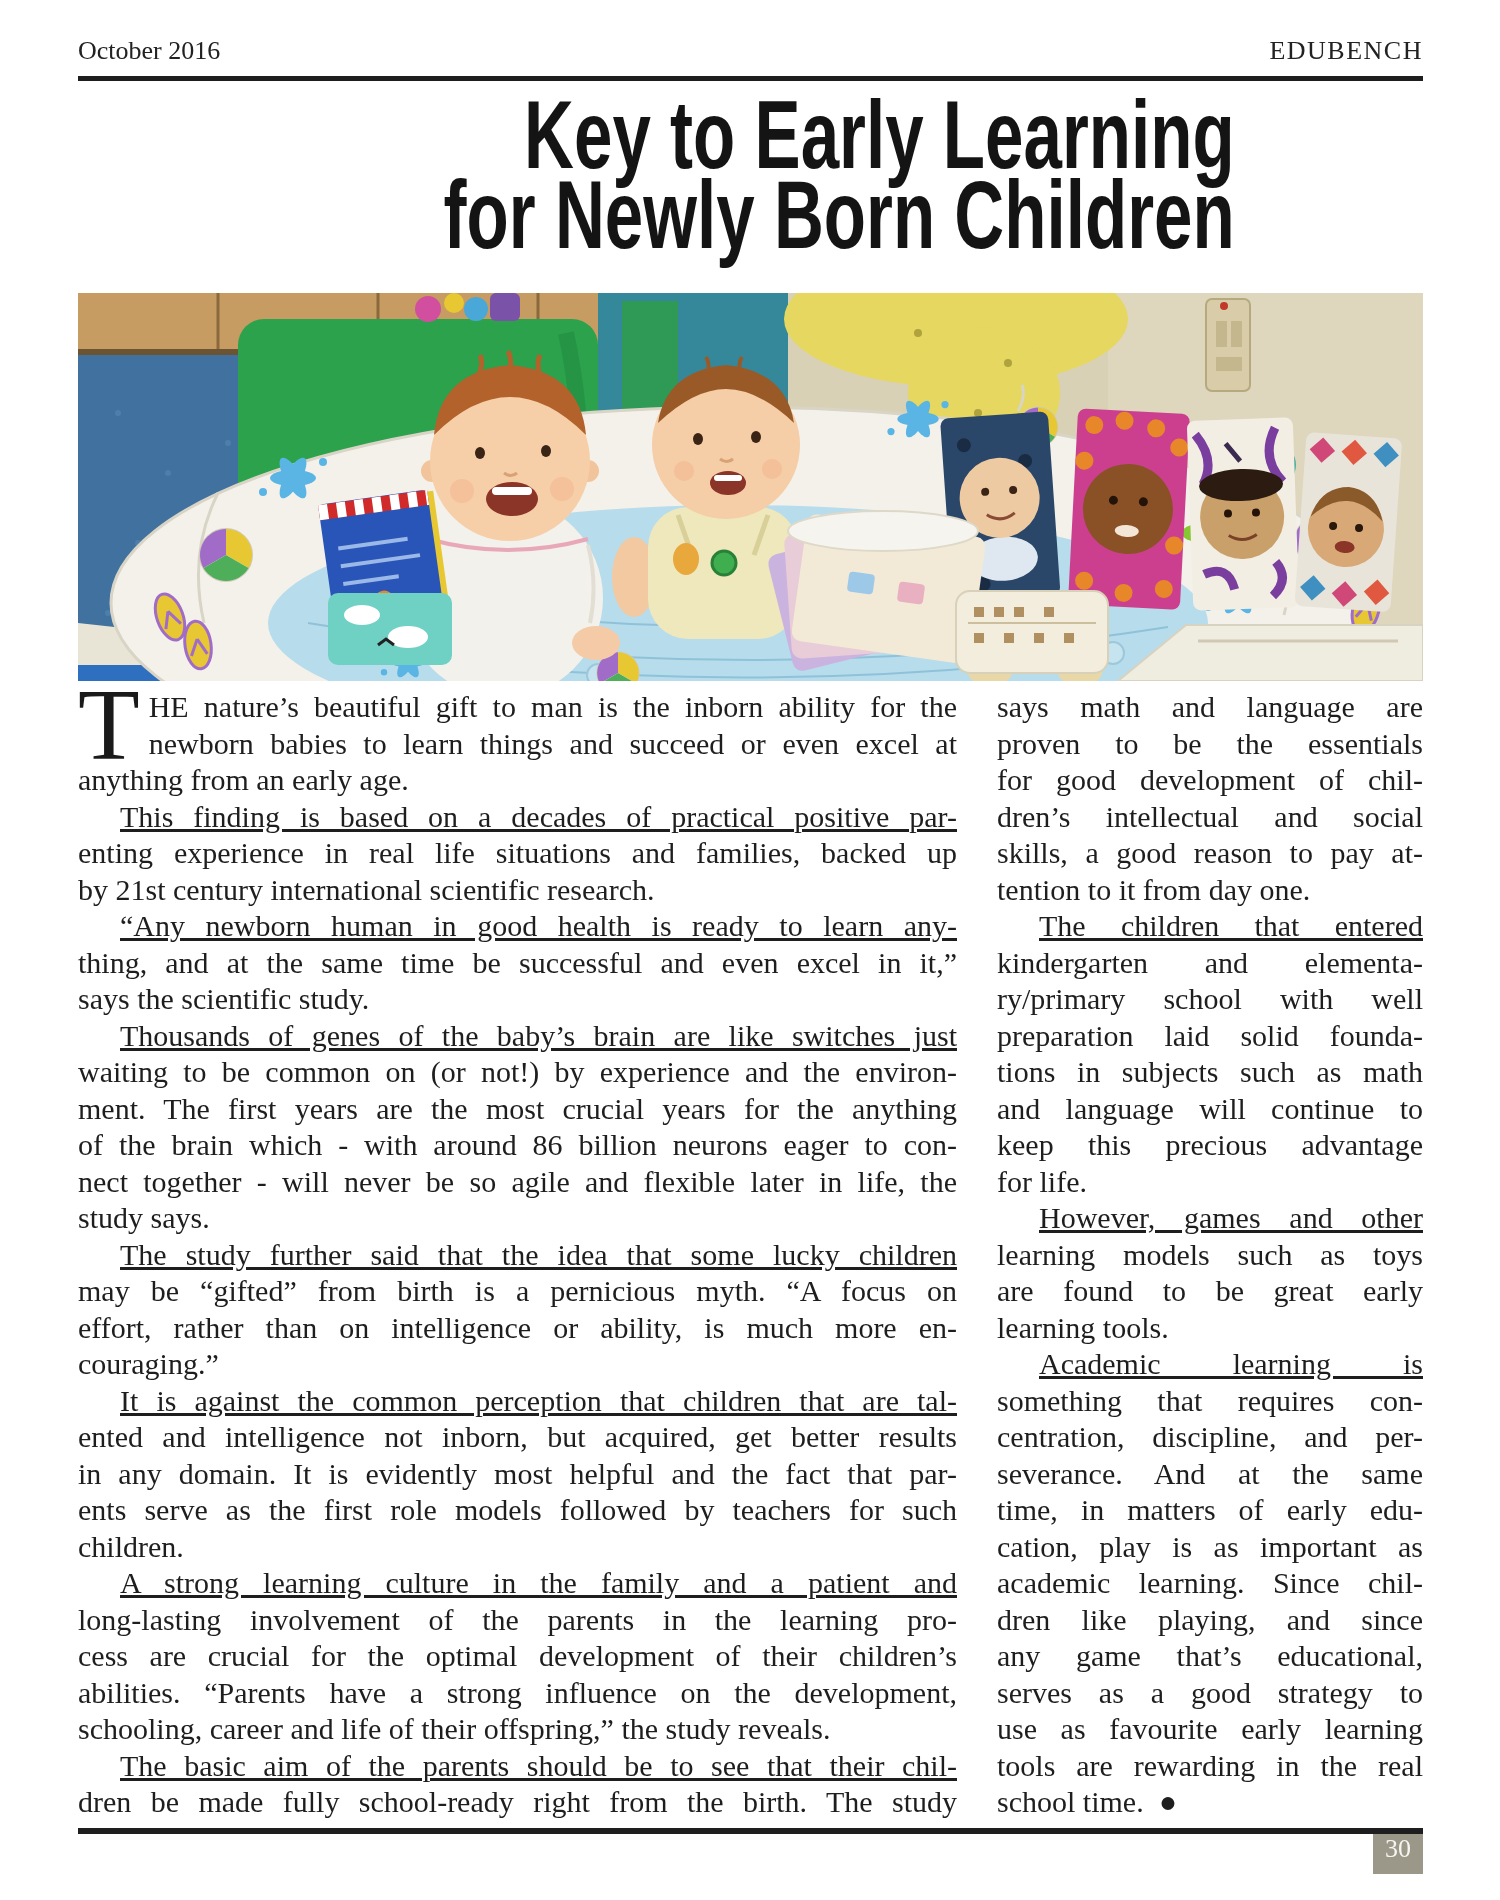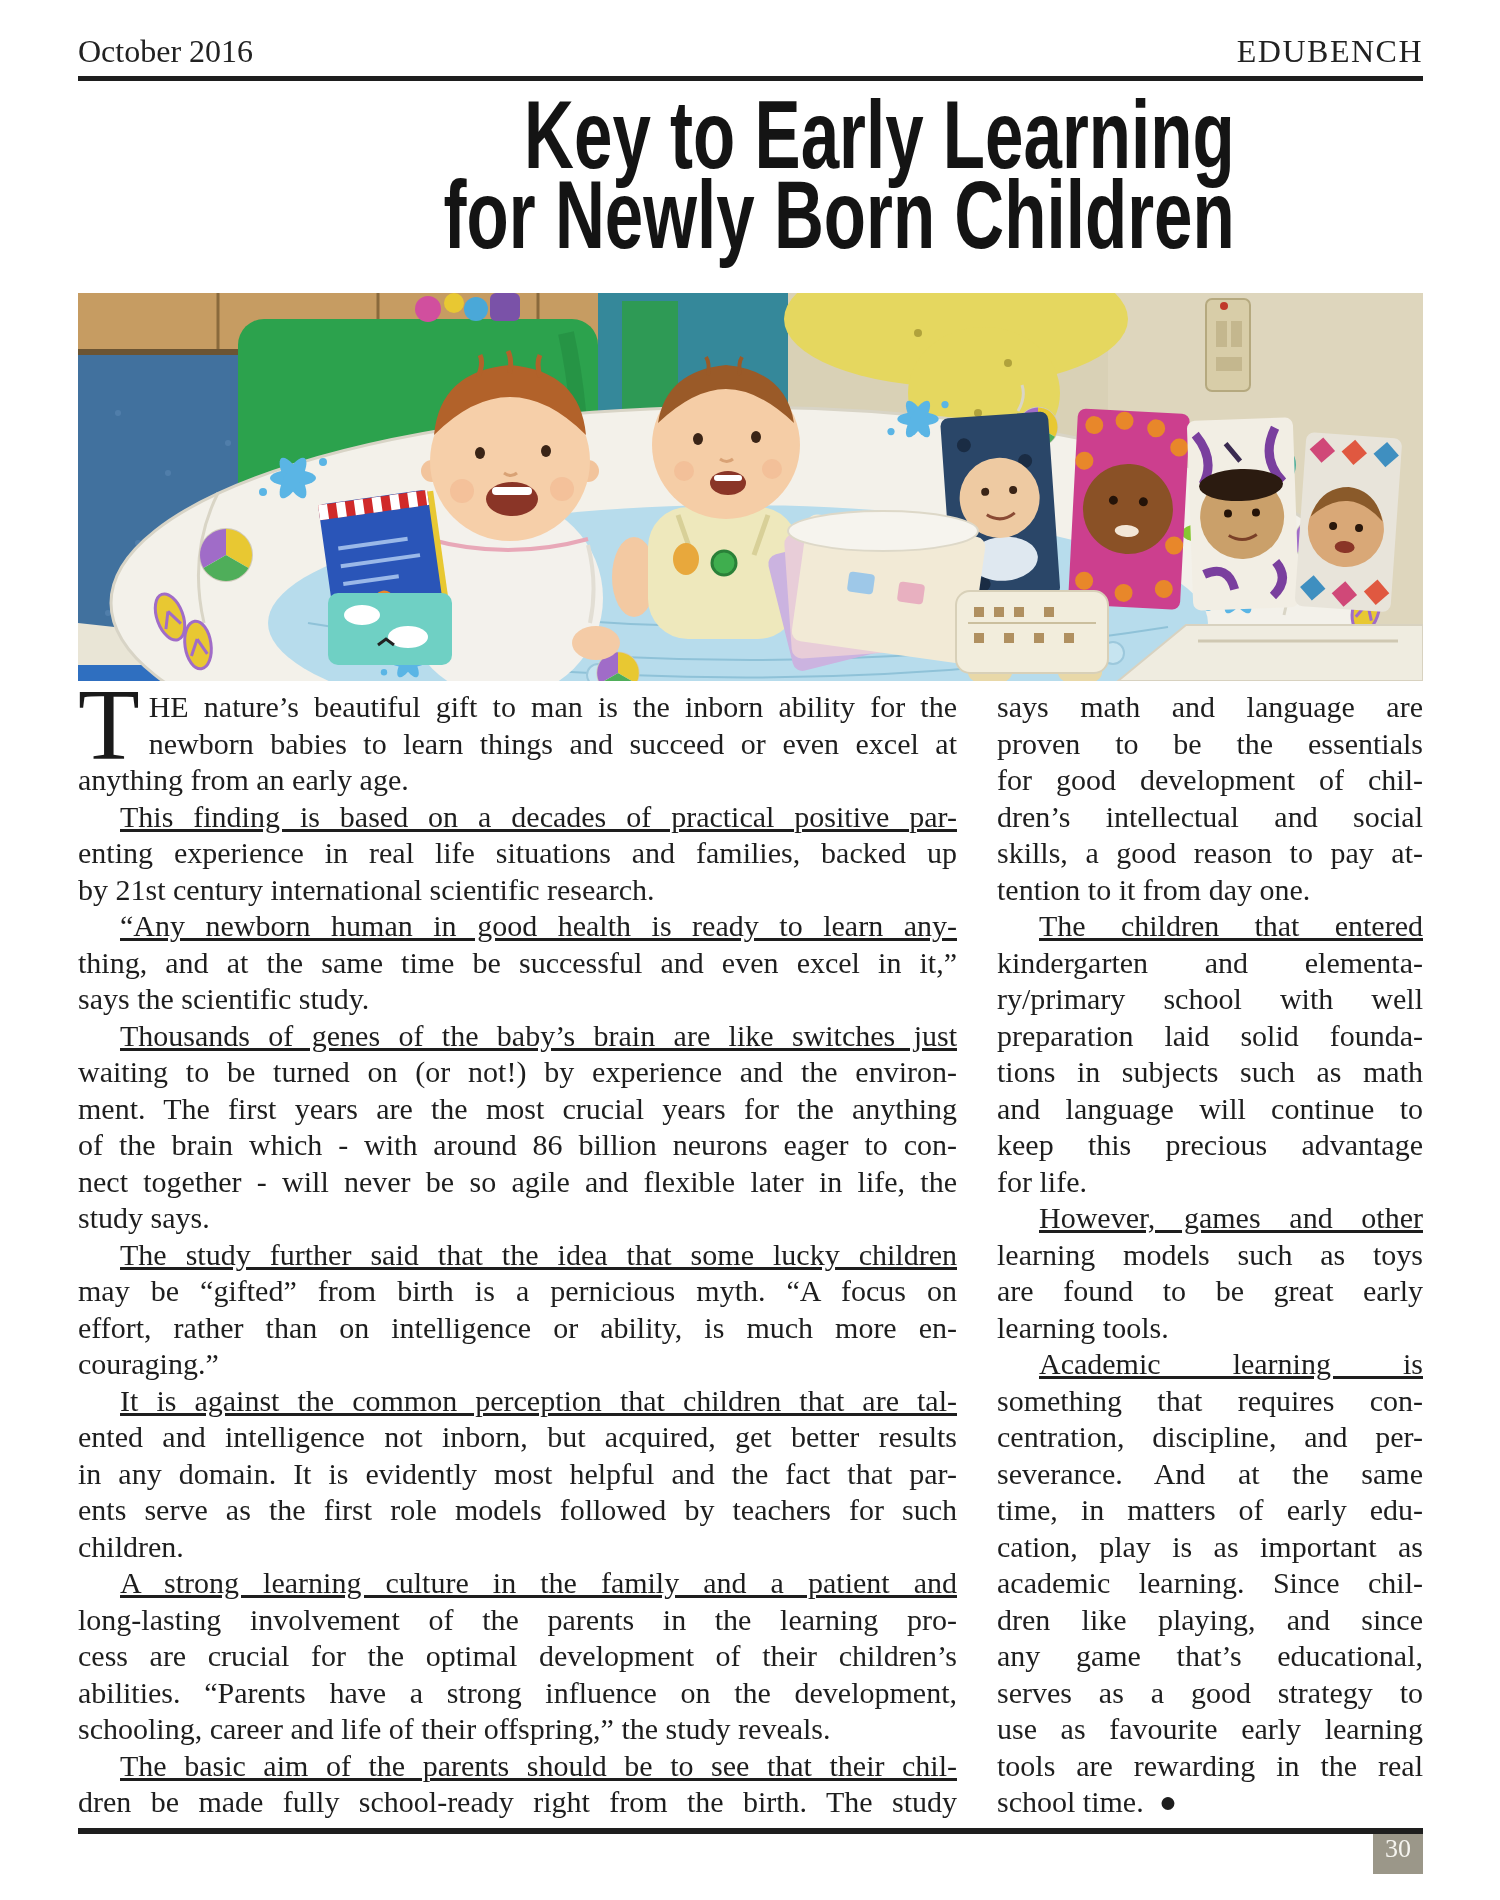--- a/index.html
+++ b/index.html
@@ -2,21 +2,21 @@
 <html><head>
 <meta charset="utf-8">
 <style>
   html,body{margin:0;padding:0;background:#ffffff;}
   .page{
     position:relative;width:1500px;height:1900px;margin:0 auto;background:#ffffff;
     box-sizing:border-box;padding:34px 77px 0 78px;
     font-family:"Liberation Serif", serif;color:#1d1d1d;overflow:hidden;
   }
   
-  .masthead{display:flex;justify-content:space-between;align-items:baseline;font-size:32px;line-height:34px;color:#222;}
+  .masthead{display:flex;justify-content:space-between;align-items:baseline;font-size:26px;line-height:34px;color:#222;}
   .masthead .brand{letter-spacing:1.5px;}
   .masthead-rule{height:5px;background:#1e1e1e;margin-top:8px;}
   
   .title{margin-top:14px;text-align:right;font-family:"Liberation Sans", sans-serif;font-weight:bold;color:#141414;}
   .title-line{display:block;font-size:96px;line-height:80px;white-space:nowrap;transform:scaleX(0.72);transform-origin:50% 50%;}
   
   .photo{margin:38px 0 0 0;width:1345px;height:388px;}
   .photo svg{display:block;width:1345px;height:388px;}
   
   .columns{display:flex;gap:40px;margin-top:8px;font-size:30px;line-height:36.5px;color:#1e1e1e;}
@@ -309,21 +309,21 @@
           <div class="line">enting experience in real life situations and families, backed up</div>
           <div class="line last">by 21st century international scientific research.</div>
         </div>
         <div class="para indent">
           <div class="line">“Any newborn human in good health is ready to learn any-</div>
           <div class="line">thing, and at the same time be successful and even excel in it,”</div>
           <div class="line last">says the scientific study.</div>
         </div>
         <div class="para indent">
           <div class="line">Thousands of genes of the baby’s brain are like switches just</div>
-          <div class="line">waiting to be turned on (or not!) by experience and the environ-</div>
+          <div class="line">waiting to be common on (or not!) by experience and the environ-</div>
           <div class="line">ment. The first years are the most crucial years for the anything</div>
           <div class="line">of the brain which - with around 86 billion neurons eager to con-</div>
           <div class="line">nect together - will never be so agile and flexible later in life, the</div>
           <div class="line last">study says.</div>
         </div>
         <div class="para indent">
           <div class="line">The study further said that the idea that some lucky children</div>
           <div class="line">may be “gifted” from birth is a pernicious myth. “A focus on</div>
           <div class="line">effort, rather than on intelligence or ability, is much more en-</div>
           <div class="line last">couraging.”</div>

